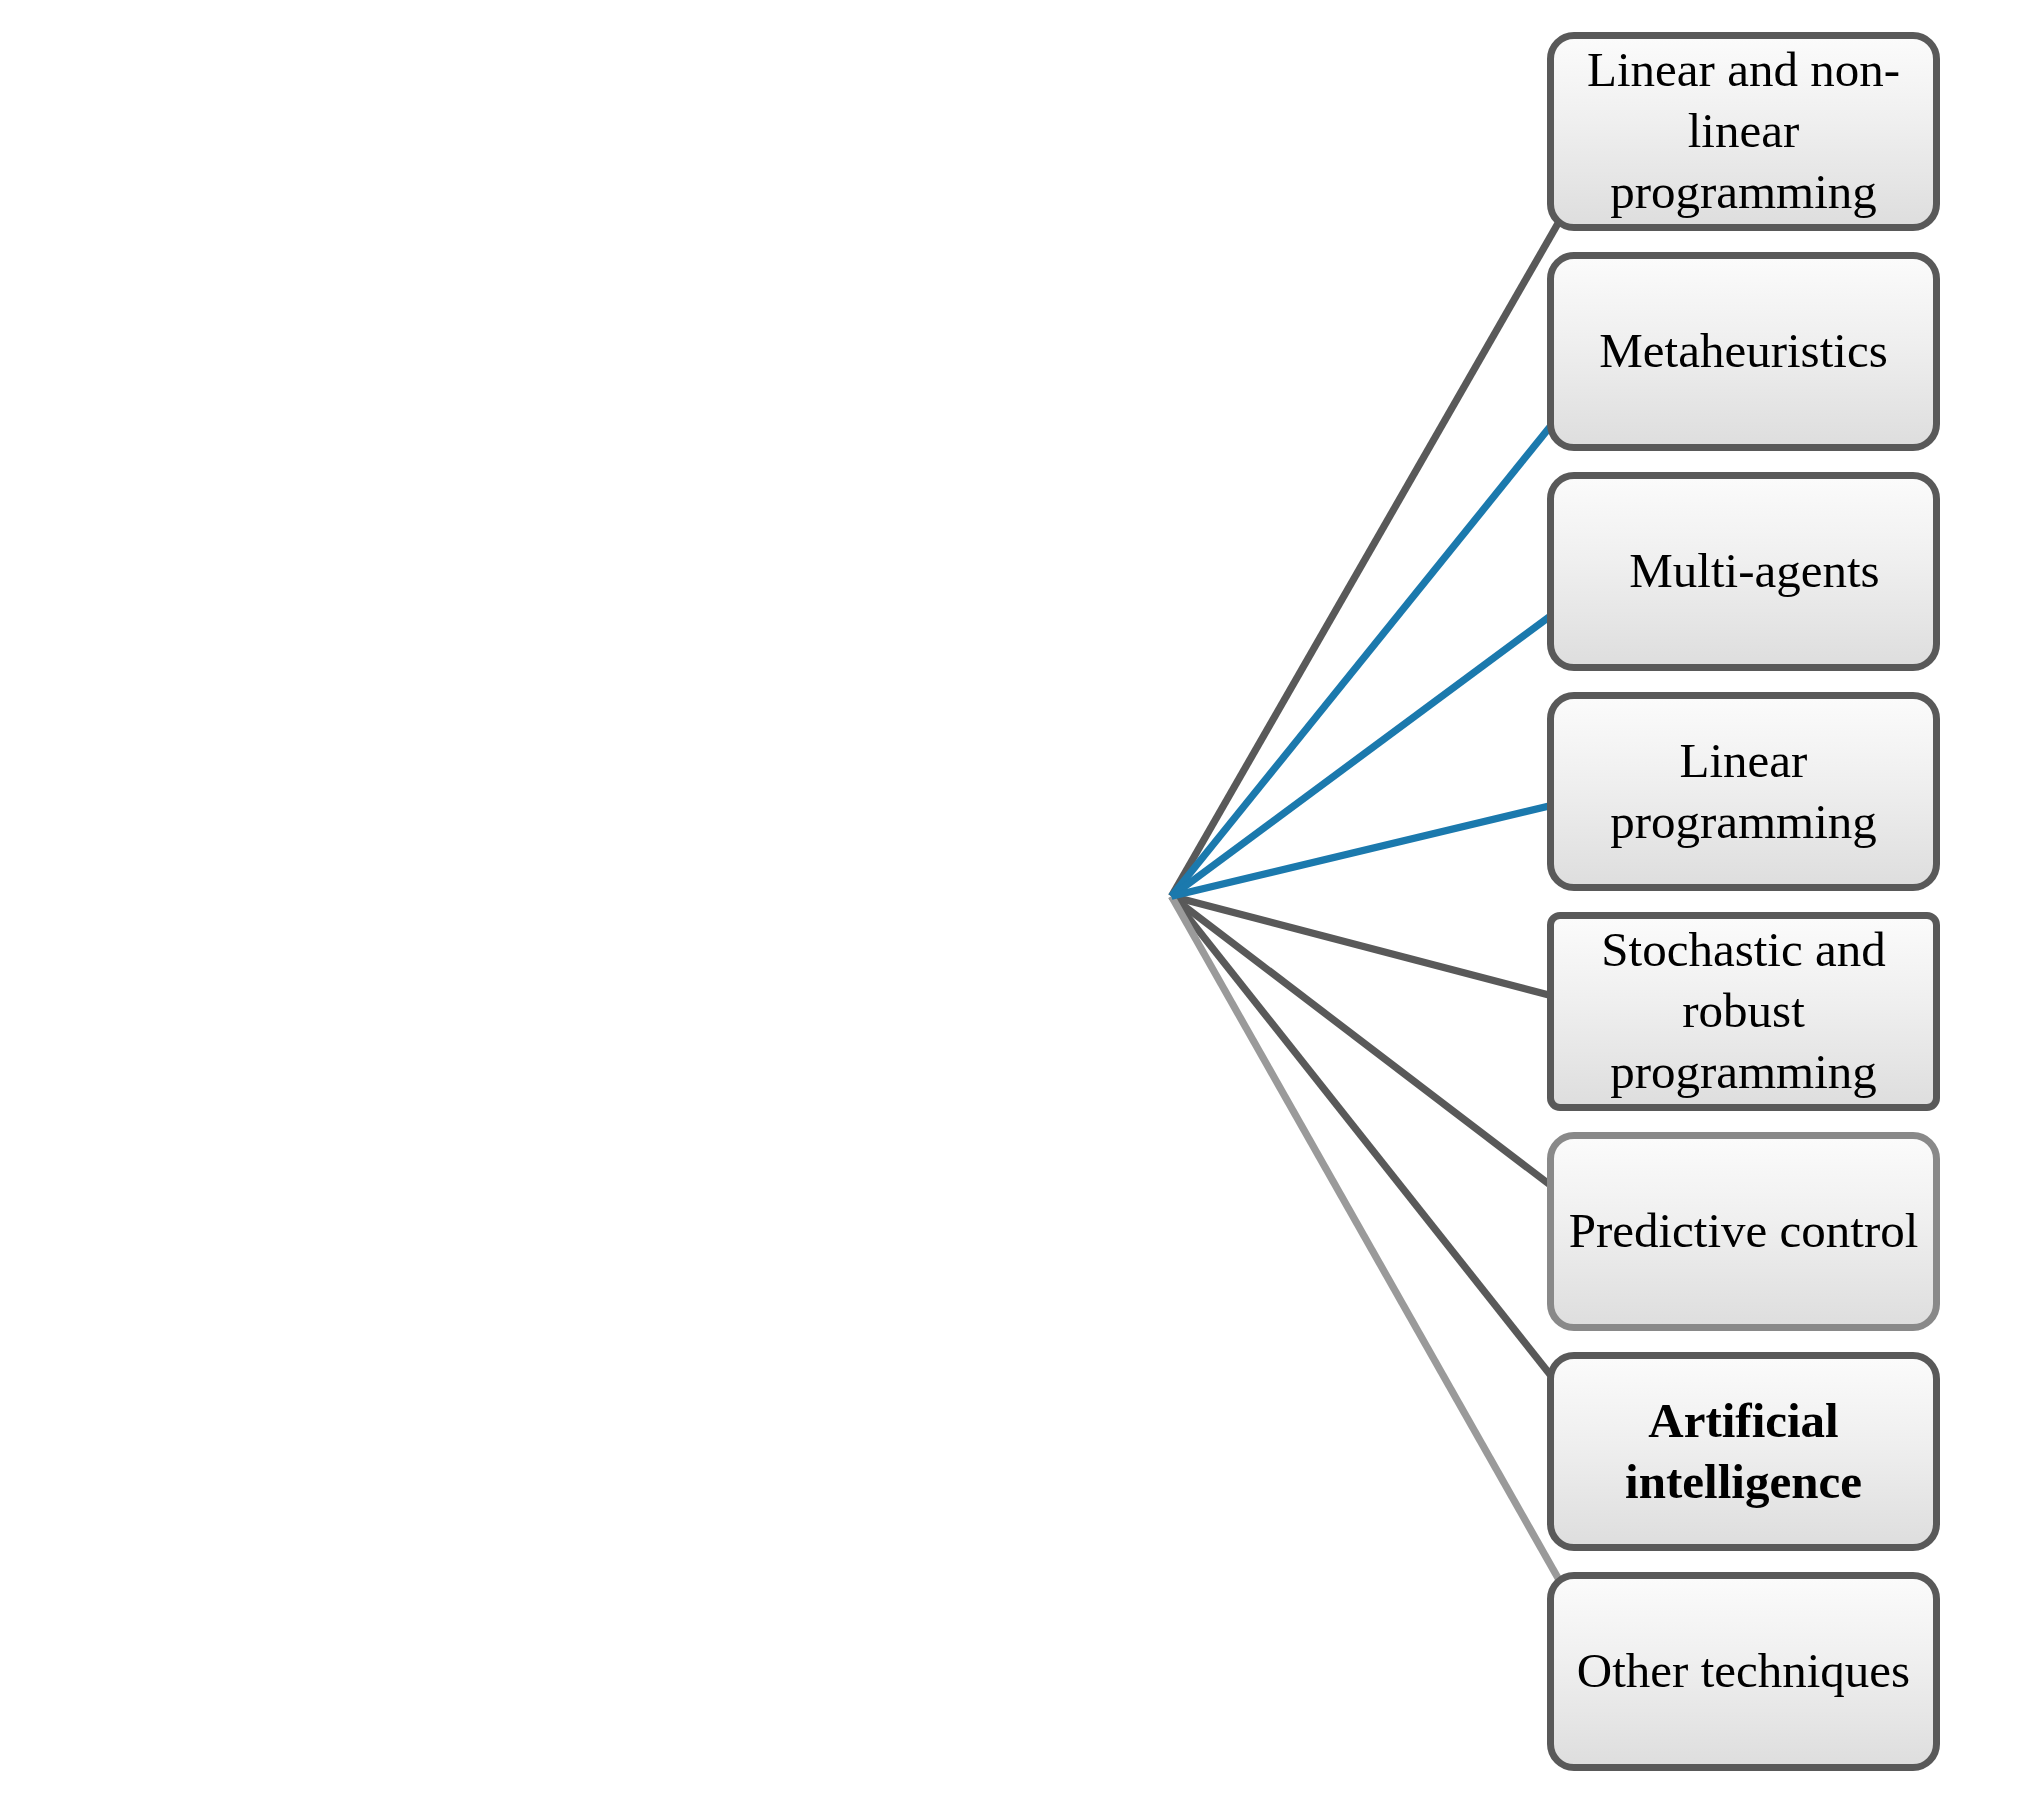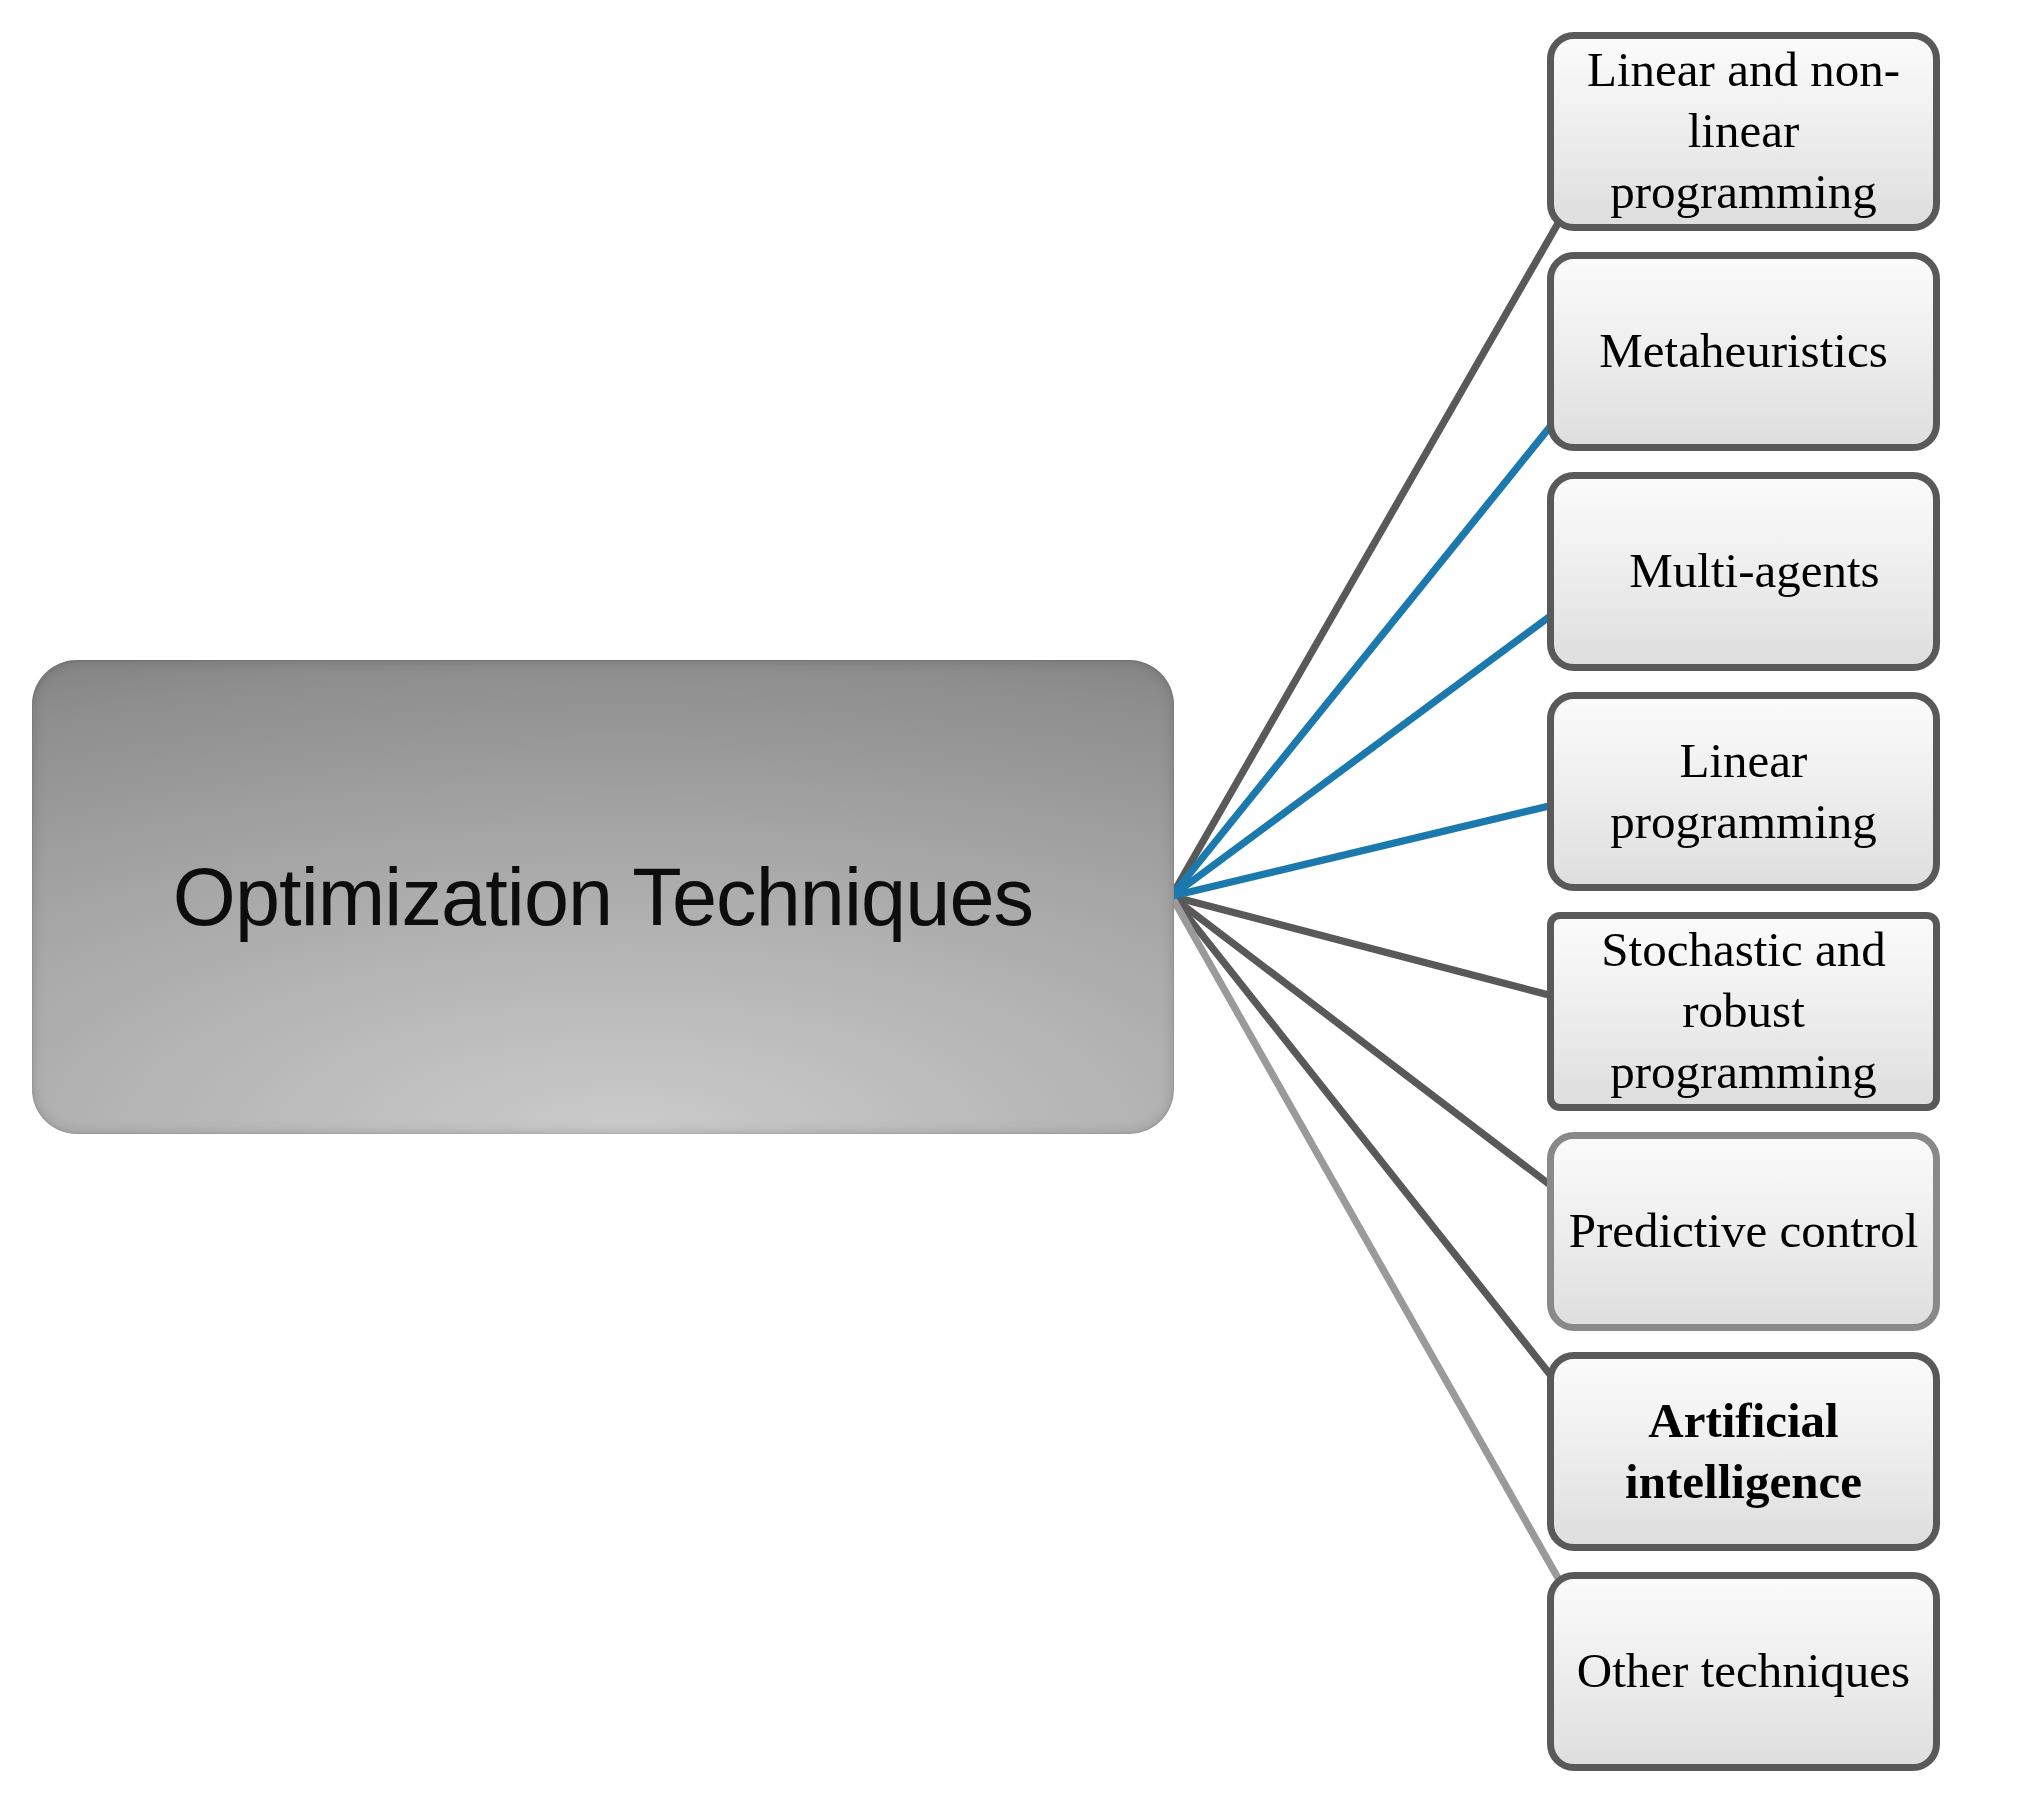--- a/index.html
+++ b/index.html
@@ -78,23 +78,20 @@
       <line x1="1295" y1="991" x2="1781" y2="145" stroke="#595959" stroke-width="8"></line>
       <line x1="1295" y1="991" x2="1781" y2="1118.2" stroke="#595959" stroke-width="8"></line>
       <line x1="1295" y1="991" x2="1781" y2="1361.5" stroke="#595959" stroke-width="8"></line>
       <line x1="1295" y1="991" x2="1781" y2="1604.8000000000002" stroke="#595959" stroke-width="8"></line>
       <line x1="1295" y1="991" x2="1781" y2="1848.1000000000001" stroke="#9a9a9a" stroke-width="8"></line>
       <line x1="1295" y1="991" x2="1781" y2="388.3" stroke="#1b79ad" stroke-width="8"></line>
       <line x1="1295" y1="991" x2="1781" y2="631.6" stroke="#1b79ad" stroke-width="8"></line>
       <line x1="1295" y1="991" x2="1781" y2="874.9000000000001" stroke="#1b79ad" stroke-width="8"></line>
     </svg>
 
-  <div class="main-node">
-    <span class="main-label">Optimization Techniques</span>
-  </div>
 
   <div id="children-host">
       <div class="child-node" style="top: 32px;">
     <span class="child-label">Linear and non-linear programming</span>
   </div>
       <div class="child-node" style="top: 252px;">
     <span class="child-label">Metaheuristics</span>
   </div>
       <div class="child-node" style="top: 472px; padding-left: 22px;">
     <span class="child-label">Multi-agents</span>

